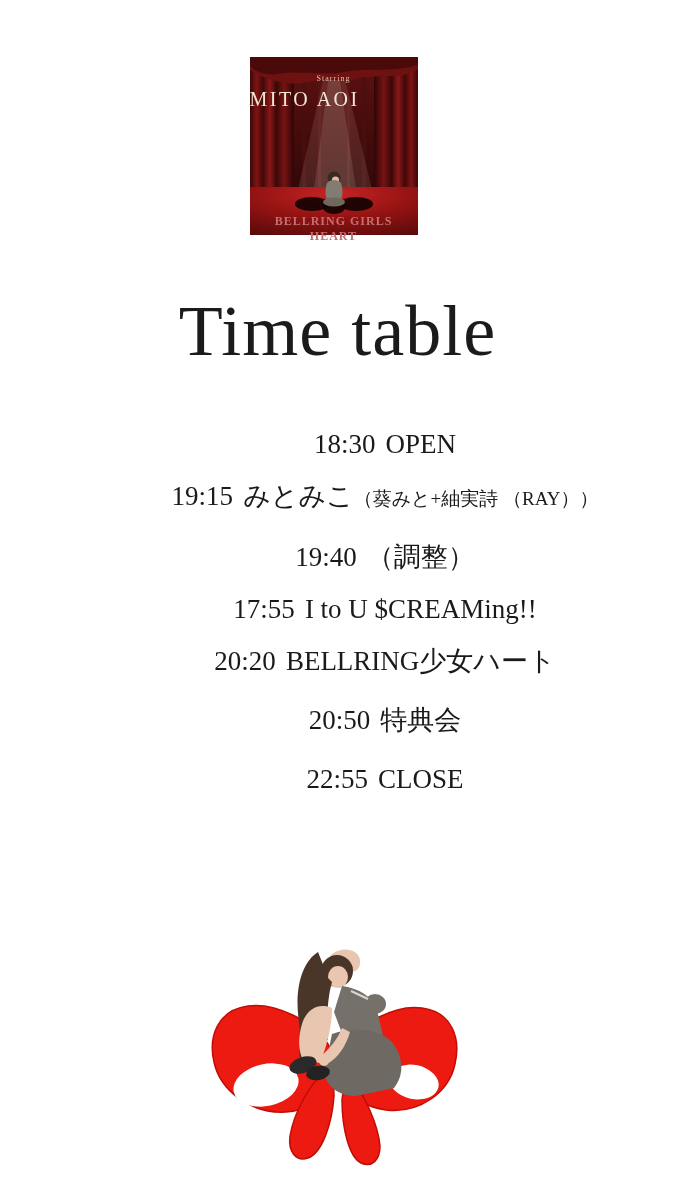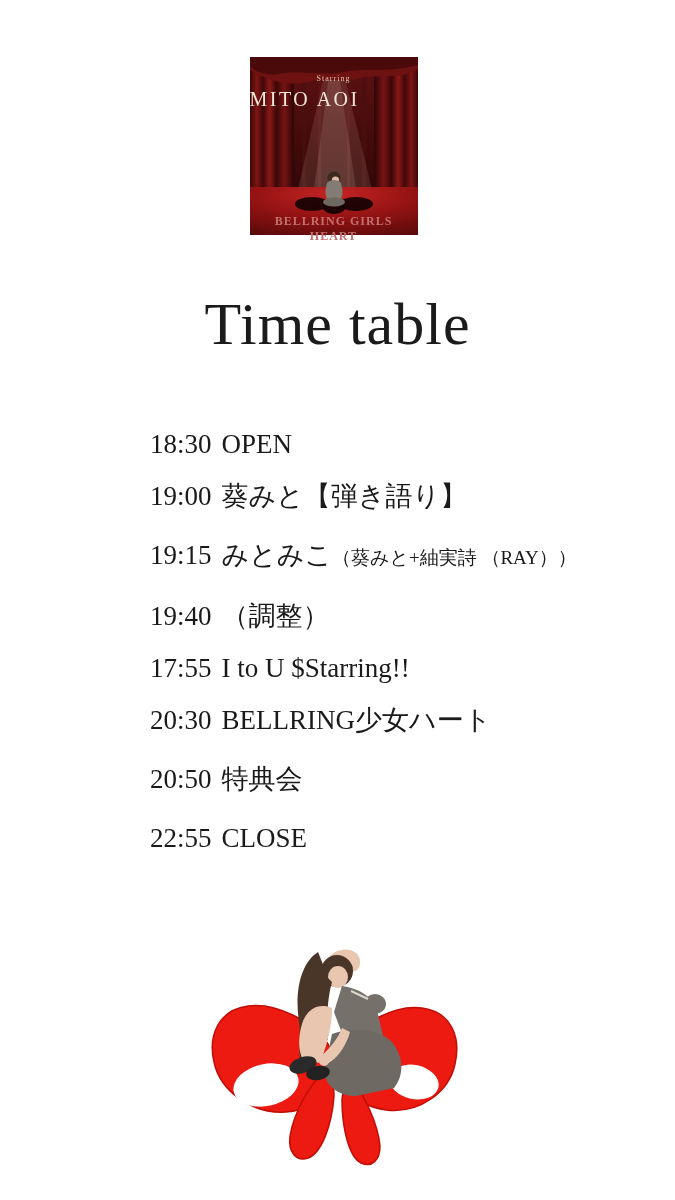--- a/index.html
+++ b/index.html
@@ -33,28 +33,28 @@
   .poster-footer {
     position: absolute; left: 0; top: 157px; width: 100%;
     text-align: center; font-size: 12px; font-weight: bold; letter-spacing: 1px;
     color: #c57070;
   }
 
   
   .page-title {
     position: absolute; left: 0; top: 290px; width: 100%;
     text-align: center;
-    font-size: 60px; font-weight: normal;
+    font-size: 72px; font-weight: normal;
     color: #1b1b1b;
     letter-spacing: 1px;
   }
 
   
   .schedule {
-    position: absolute; left: 150px; top: 428px; width: 470px;
+    position: absolute; left: 150px; top: 428px; width: 470px; text-align: center;
   }
   .schedule .row {
     font-size: 27px; line-height: 33px;
     margin-bottom: 19px;
     white-space: nowrap;
   }
   .schedule .row.gap-lg { margin-bottom: 26px; }
   .schedule .time { margin-right: 10px; }
   .schedule .note { font-size: 19px; }
 
@@ -128,33 +128,30 @@
     <div class="poster-footer">BELLRING GIRLS HEART</div>
   </div>
 
   <h1 class="page-title">Time table</h1>
 
   <div class="schedule">
     <div class="row">
       <span class="time">18:30</span><span class="act">OPEN</span>
     </div>
     <div class="row gap-lg">
-      <span class="time">19:00</span><span class="act">葵みと【弾き語り】</span>
+      <span class="time">19:15</span><span class="act">みとみこ</span><span class="note">（葵みと+紬実詩 （RAY））</span>
+    </div>
+    <div class="row">
+      <span class="time">19:40</span><span class="act">（調整）</span>
+    </div>
+    <div class="row">
+      <span class="time">17:55</span><span class="act">I to U $CREAMing!!</span>
     </div>
     <div class="row gap-lg">
-      <span class="time">19:15</span><span class="act">みとみこ</span><span class="note">（葵みと+紬実詩 （RAY））</span>
-    </div>
-    <div class="row">
-      <span class="time">19:40</span><span class="act">（調整）</span>
-    </div>
-    <div class="row">
-      <span class="time">17:55</span><span class="act">I to U $Starring!!</span>
-    </div>
-    <div class="row gap-lg">
-      <span class="time">20:30</span><span class="act">BELLRING少女ハート</span>
+      <span class="time">20:20</span><span class="act">BELLRING少女ハート</span>
     </div>
     <div class="row gap-lg">
       <span class="time">20:50</span><span class="act">特典会</span>
     </div>
     <div class="row">
       <span class="time">22:55</span><span class="act">CLOSE</span>
     </div>
   </div>
 
   <div class="bottom-art">

